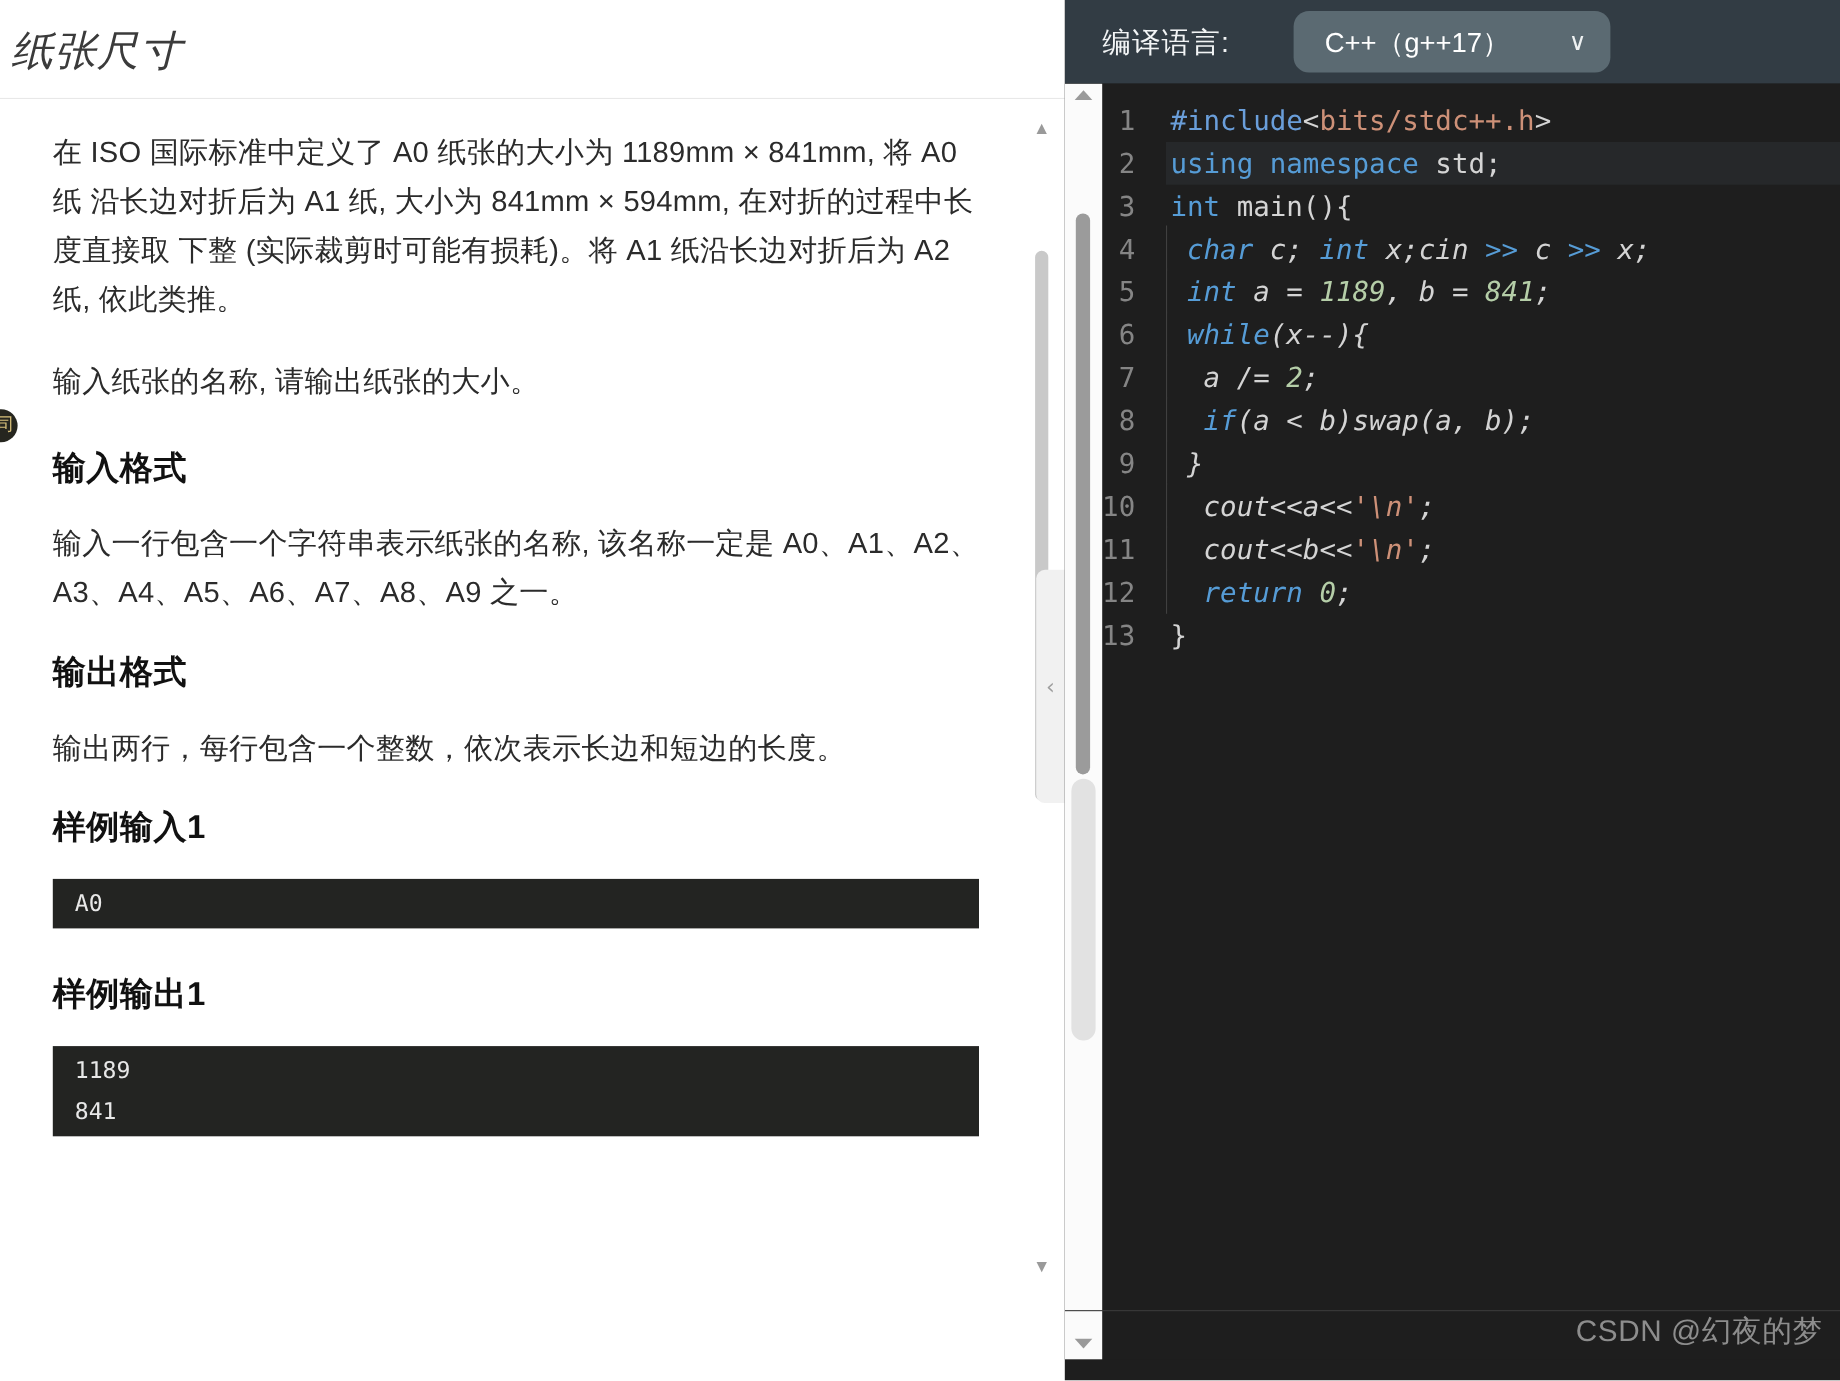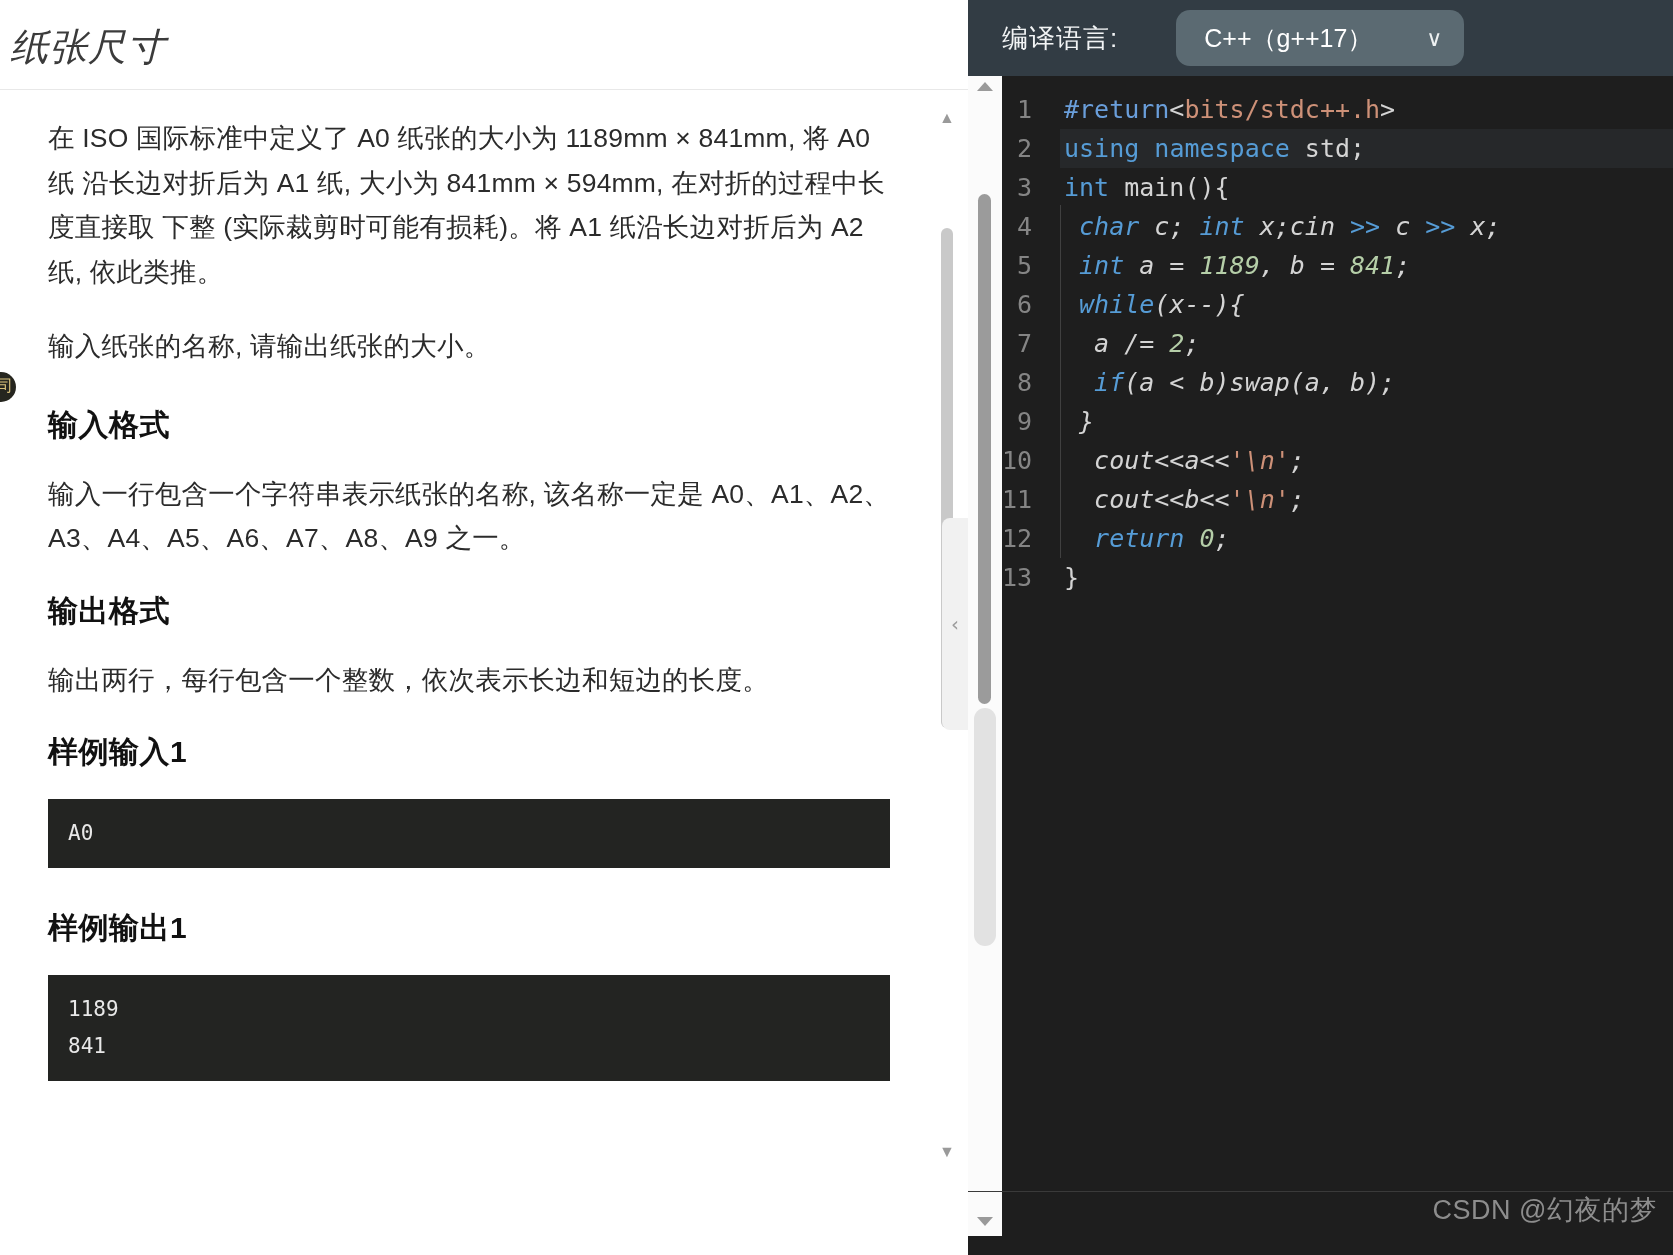--- a/index.html
+++ b/index.html
@@ -52,21 +52,21 @@
     margin: 0 0 26px 0;
     letter-spacing: 0.5px;
   }
   h2.sample { margin-top: 10px; }
   .code-block {
     background: #232422;
     color: #e8e8e8;
     font-family: "DejaVu Sans Mono", "Liberation Mono", monospace;
     font-size: 21px;
     line-height: 37px;
-    padding: 16px 20px;
+    padding: 4px 20px;
     margin-bottom: 40px;
     white-space: pre;
     width: 842px;
   }
   .left-badge {
     position: absolute;
     left: -14px; top: 282px;
     width: 30px; height: 30px;
     border-radius: 50%;
     background: #26261f;
@@ -289,21 +289,21 @@
 
       <div class="ed-scroll">
         <div class="ed-arrow"></div>
         <div class="ed-thumb"></div>
         <div class="ed-thumb2"></div>
         <div class="ed-arrow down"></div>
       </div>
 
       <div class="code-line">
         <span class="ln-num">1</span>
-        <span class="ln-text"><span class="tk-dir">#return</span><span class="tk-pln">&lt;</span><span class="tk-str">bits/stdc++.h</span><span class="tk-pln">&gt;</span></span>
+        <span class="ln-text"><span class="tk-dir">#include</span><span class="tk-pln">&lt;</span><span class="tk-str">bits/stdc++.h</span><span class="tk-pln">&gt;</span></span>
       </div>
 
       <div class="code-line hl">
         <span class="ln-num">2</span>
         <span class="ln-text"><span class="tk-kw">using</span><span class="tk-pln"> </span><span class="tk-kw">namespace</span><span class="tk-pln"> std;</span></span>
       </div>
 
       <div class="code-line">
         <span class="ln-num">3</span>
         <span class="ln-text"><span class="tk-kw">int</span><span class="tk-pln"> main(){</span></span>

